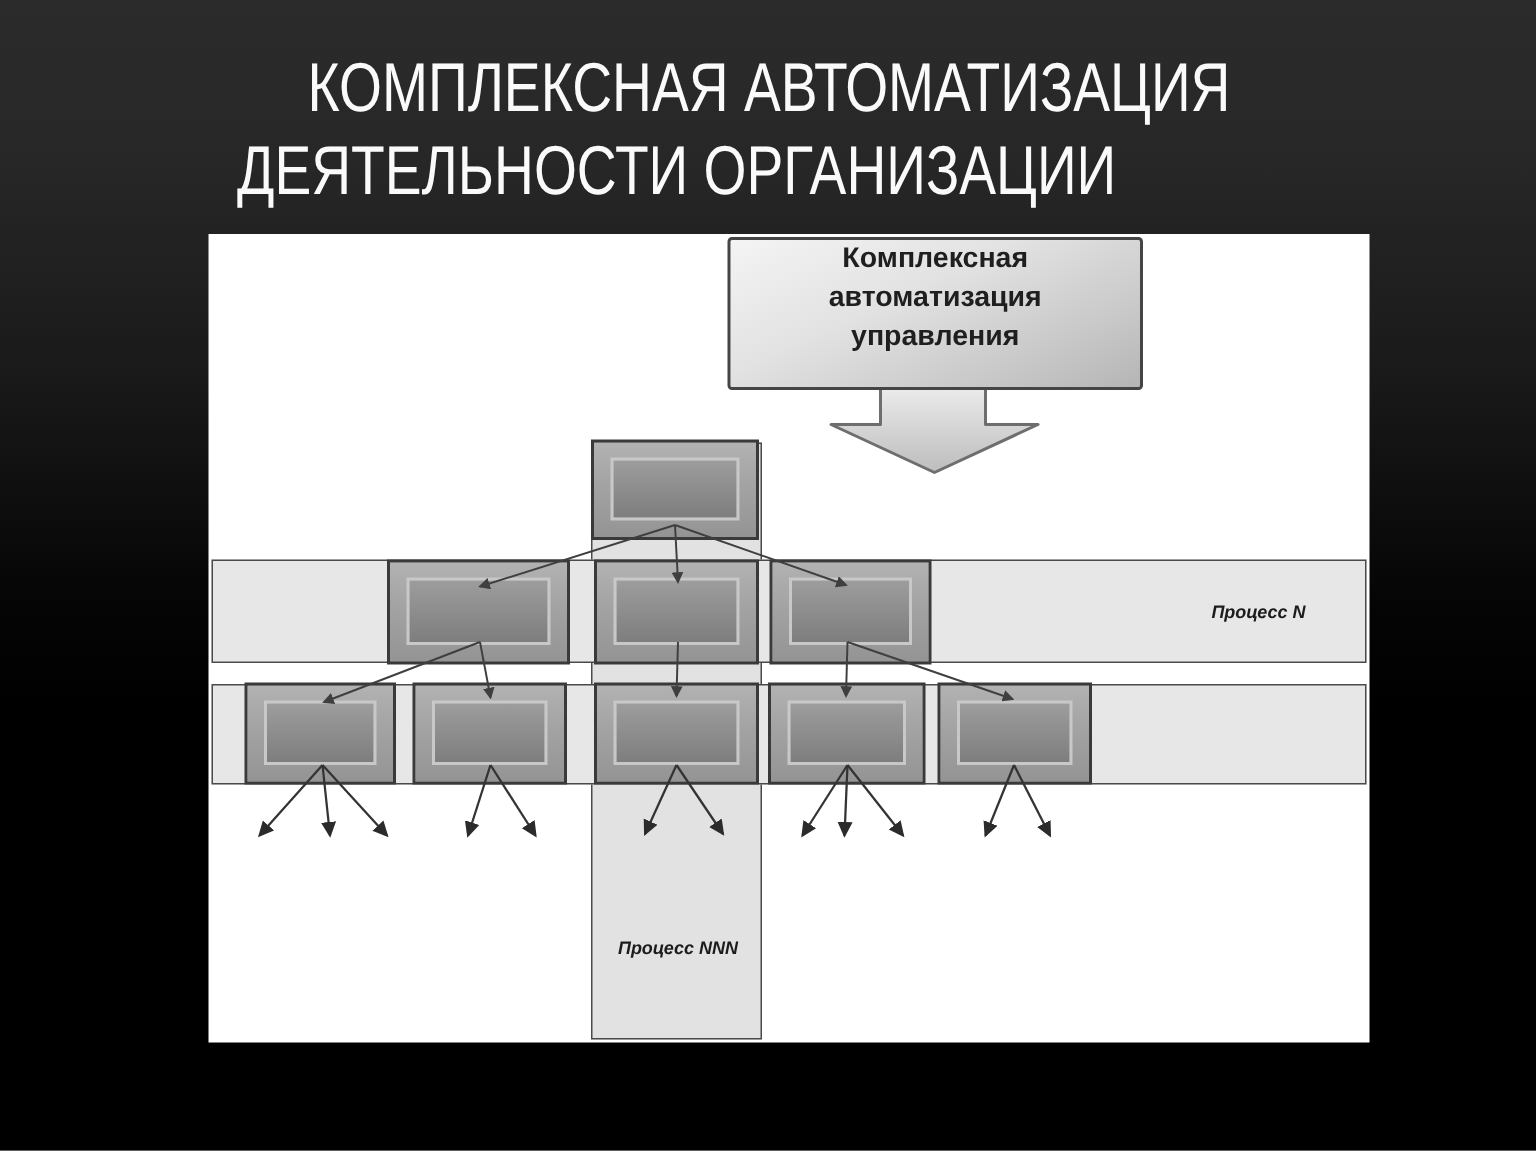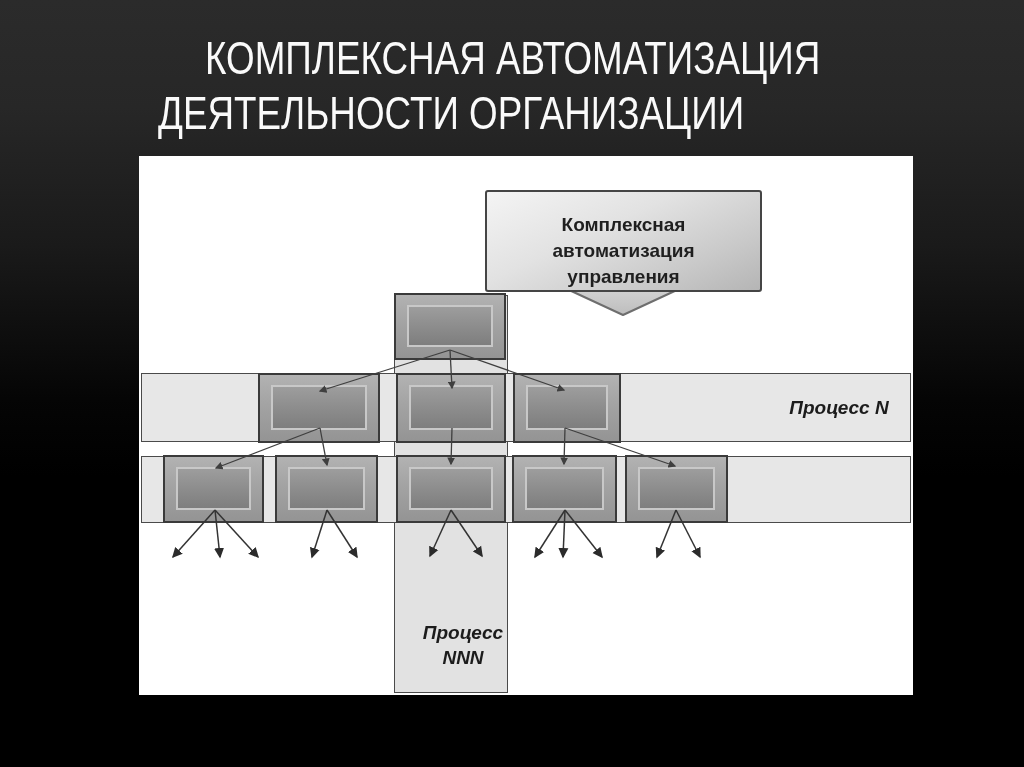--- a/index.html
+++ b/index.html
@@ -49,35 +49,34 @@
   #box-nn1 { left:24px;  top:299px; width:101px; height:68px; }
   #box-nn2 { left:136px; top:299px; width:103px; height:68px; }
   #box-nn3 { left:257px; top:299px; width:110px; height:68px; }
   #box-nn4 { left:373px; top:299px; width:105px; height:68px; }
   #box-nn5 { left:486px; top:299px; width:103px; height:68px; }
 
   .callout {
     position:absolute; left:346px; top:2px; width:277px; height:102px;
     box-sizing:border-box; border:2px solid #454545; border-radius:3px;
     background:linear-gradient(155deg, #f4f4f4 0%, #e2e2e2 40%, #c9c9c9 75%, #b5b5b5 100%);
-    display:flex; align-items:flex-end; justify-content:center;
+    display:flex; align-items:flex-start; justify-content:center;
     z-index:5;
-    margin-top:32px;
   }
   .callout-text {
     width:220px; text-align:center; font-weight:bold; font-size:19px;
     line-height:26px; color:#1f1f1f;
   }
   .plabel {
-    position:absolute; font-weight:bold; font-style:italic; font-size:19px;
+    position:absolute; font-weight:bold; font-style:italic; font-size:12px;
     color:#1c1c1c; text-align:center; line-height:22px; z-index:3;
   }
   #label-n  { left:620px; top:241px; width:160px; }
   #label-nn { left:614px; top:323px; width:160px; }
-  #label-nnn{ left:274px; top:464px; width:100px; line-height:25px; }
+  #label-nnn{ left:263px; top:464px; width:100px; line-height:25px; }
 
   .arrows-svg { position:absolute; inset:0; z-index:4; pointer-events:none; }
 </style>
 </head>
 <body>
 
 <div class="slide">
 
   <div class="title-line" id="title1">КОМПЛЕКСНАЯ АВТОМАТИЗАЦИЯ</div>
   <div class="title-line" id="title2">ДЕЯТЕЛЬНОСТИ ОРГАНИЗАЦИИ</div>

